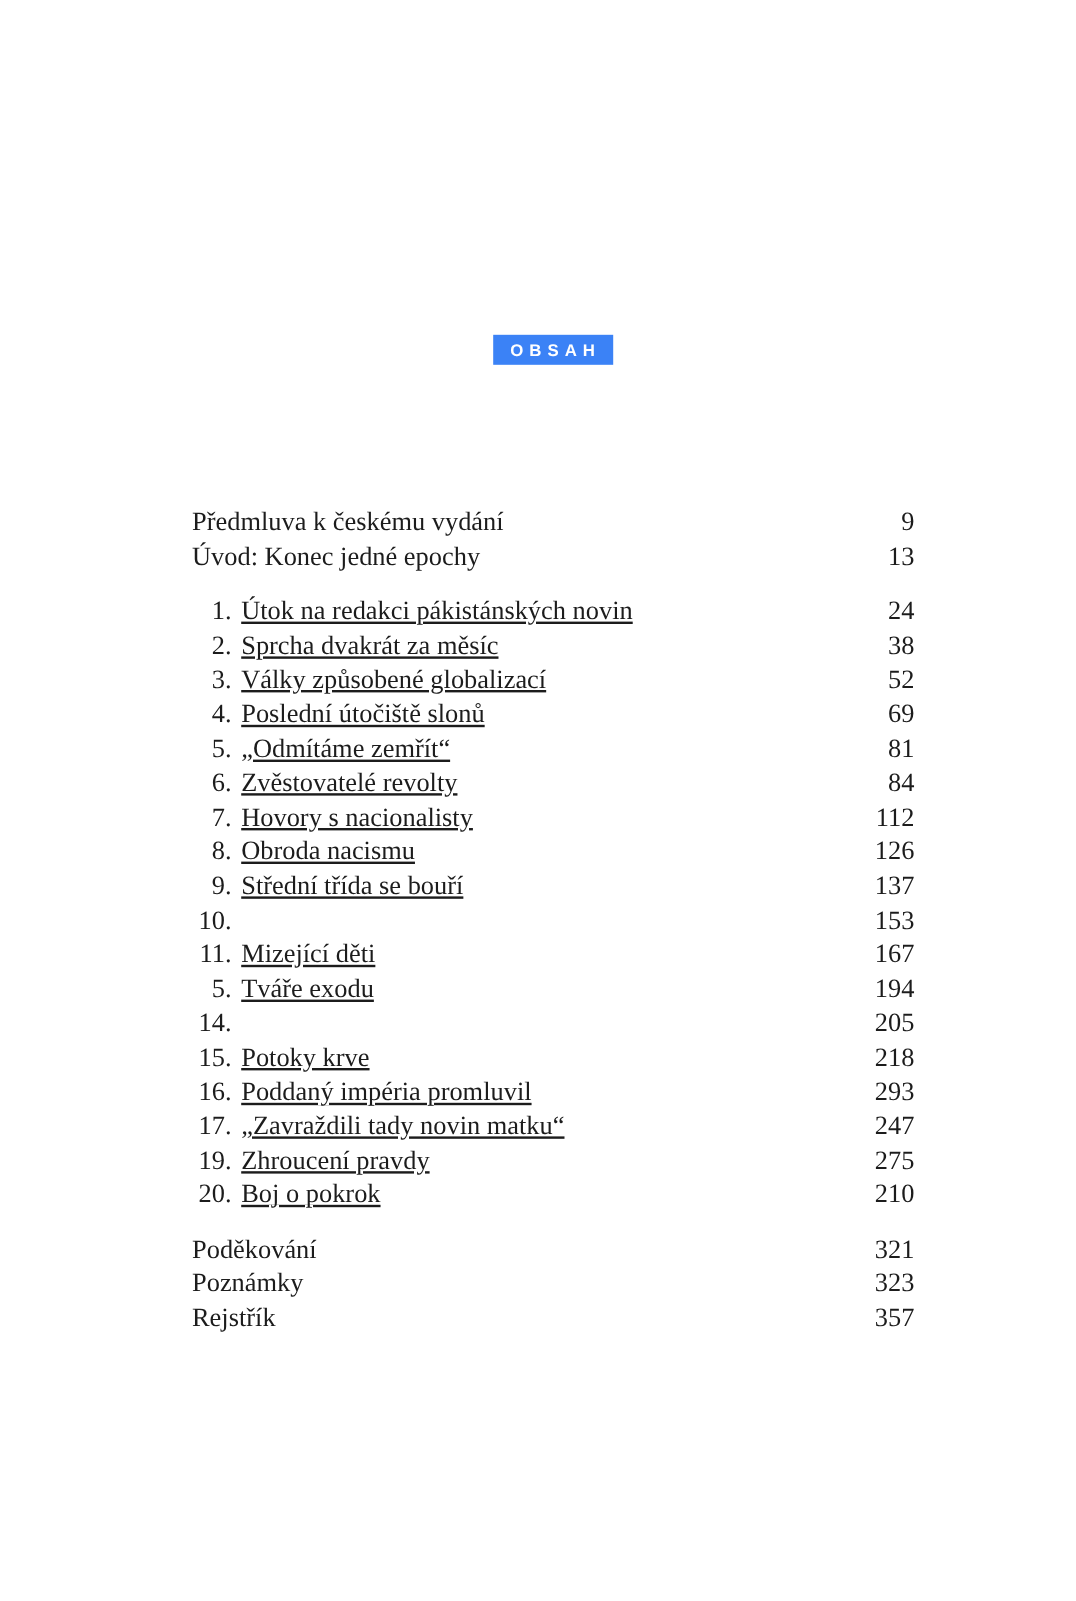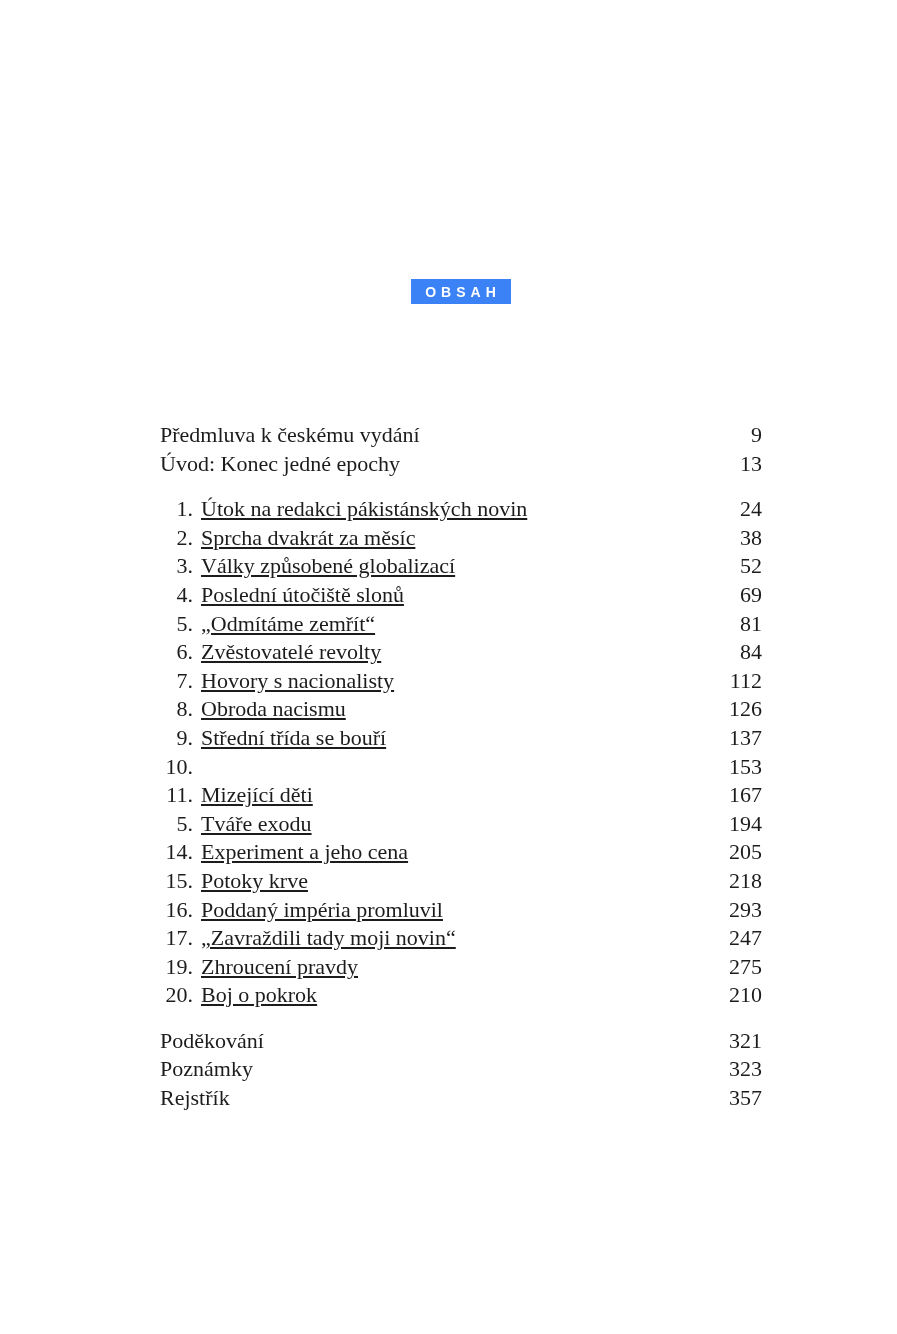--- a/index.html
+++ b/index.html
@@ -154,39 +154,38 @@
 
 
   <div class="row">
     <span class="num">5.</span>
     <span class="title">Tváře exodu</span>
     <span class="page">194</span>
   </div>
 
   <div class="row">
     <span class="num">14.</span>
-    <span class="title">Experiment a jeho cena</span>
     <span class="page">205</span>
   </div>
 
   <div class="row">
     <span class="num">15.</span>
     <span class="title">Potoky krve</span>
     <span class="page">218</span>
   </div>
 
   <div class="row">
     <span class="num">16.</span>
     <span class="title">Poddaný impéria promluvil</span>
     <span class="page">293</span>
   </div>
 
   <div class="row">
     <span class="num">17.</span>
-    <span class="title">„Zavraždili tady moji novin“</span>
+    <span class="title">„Zavraždili tady novin matku“</span>
     <span class="page">247</span>
   </div>
 
 
   <div class="row">
     <span class="num">19.</span>
     <span class="title">Zhroucení pravdy</span>
     <span class="page">275</span>
   </div>
 

